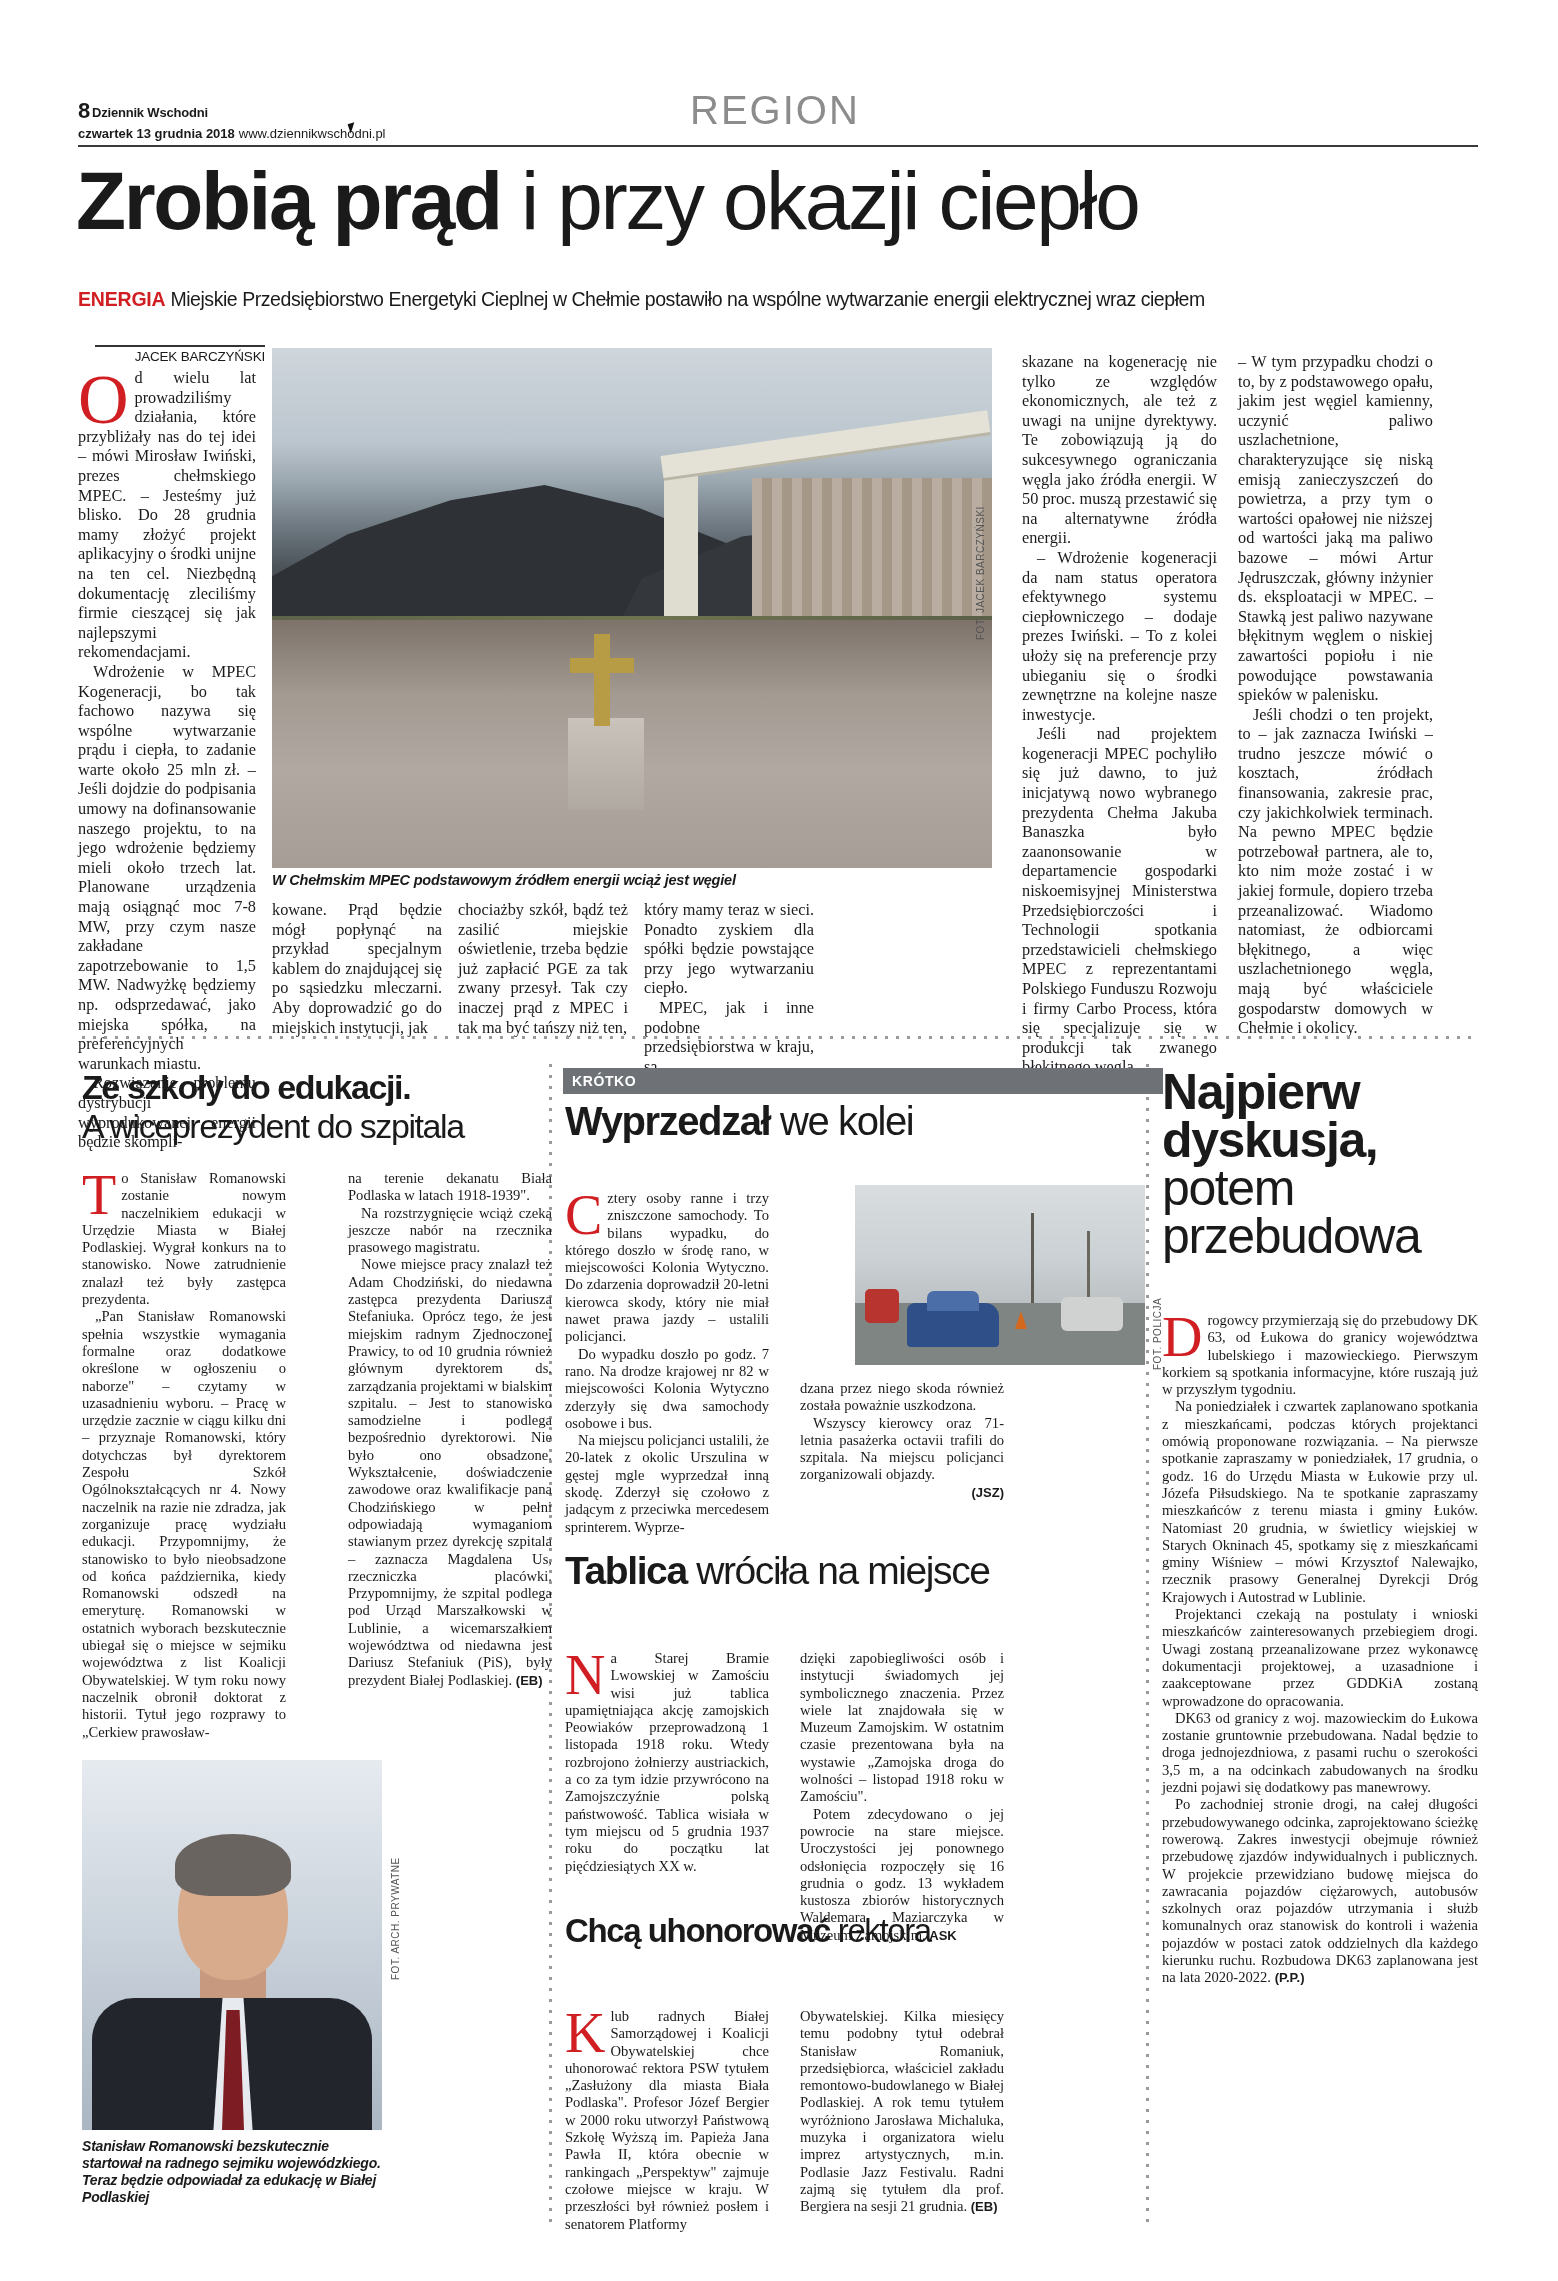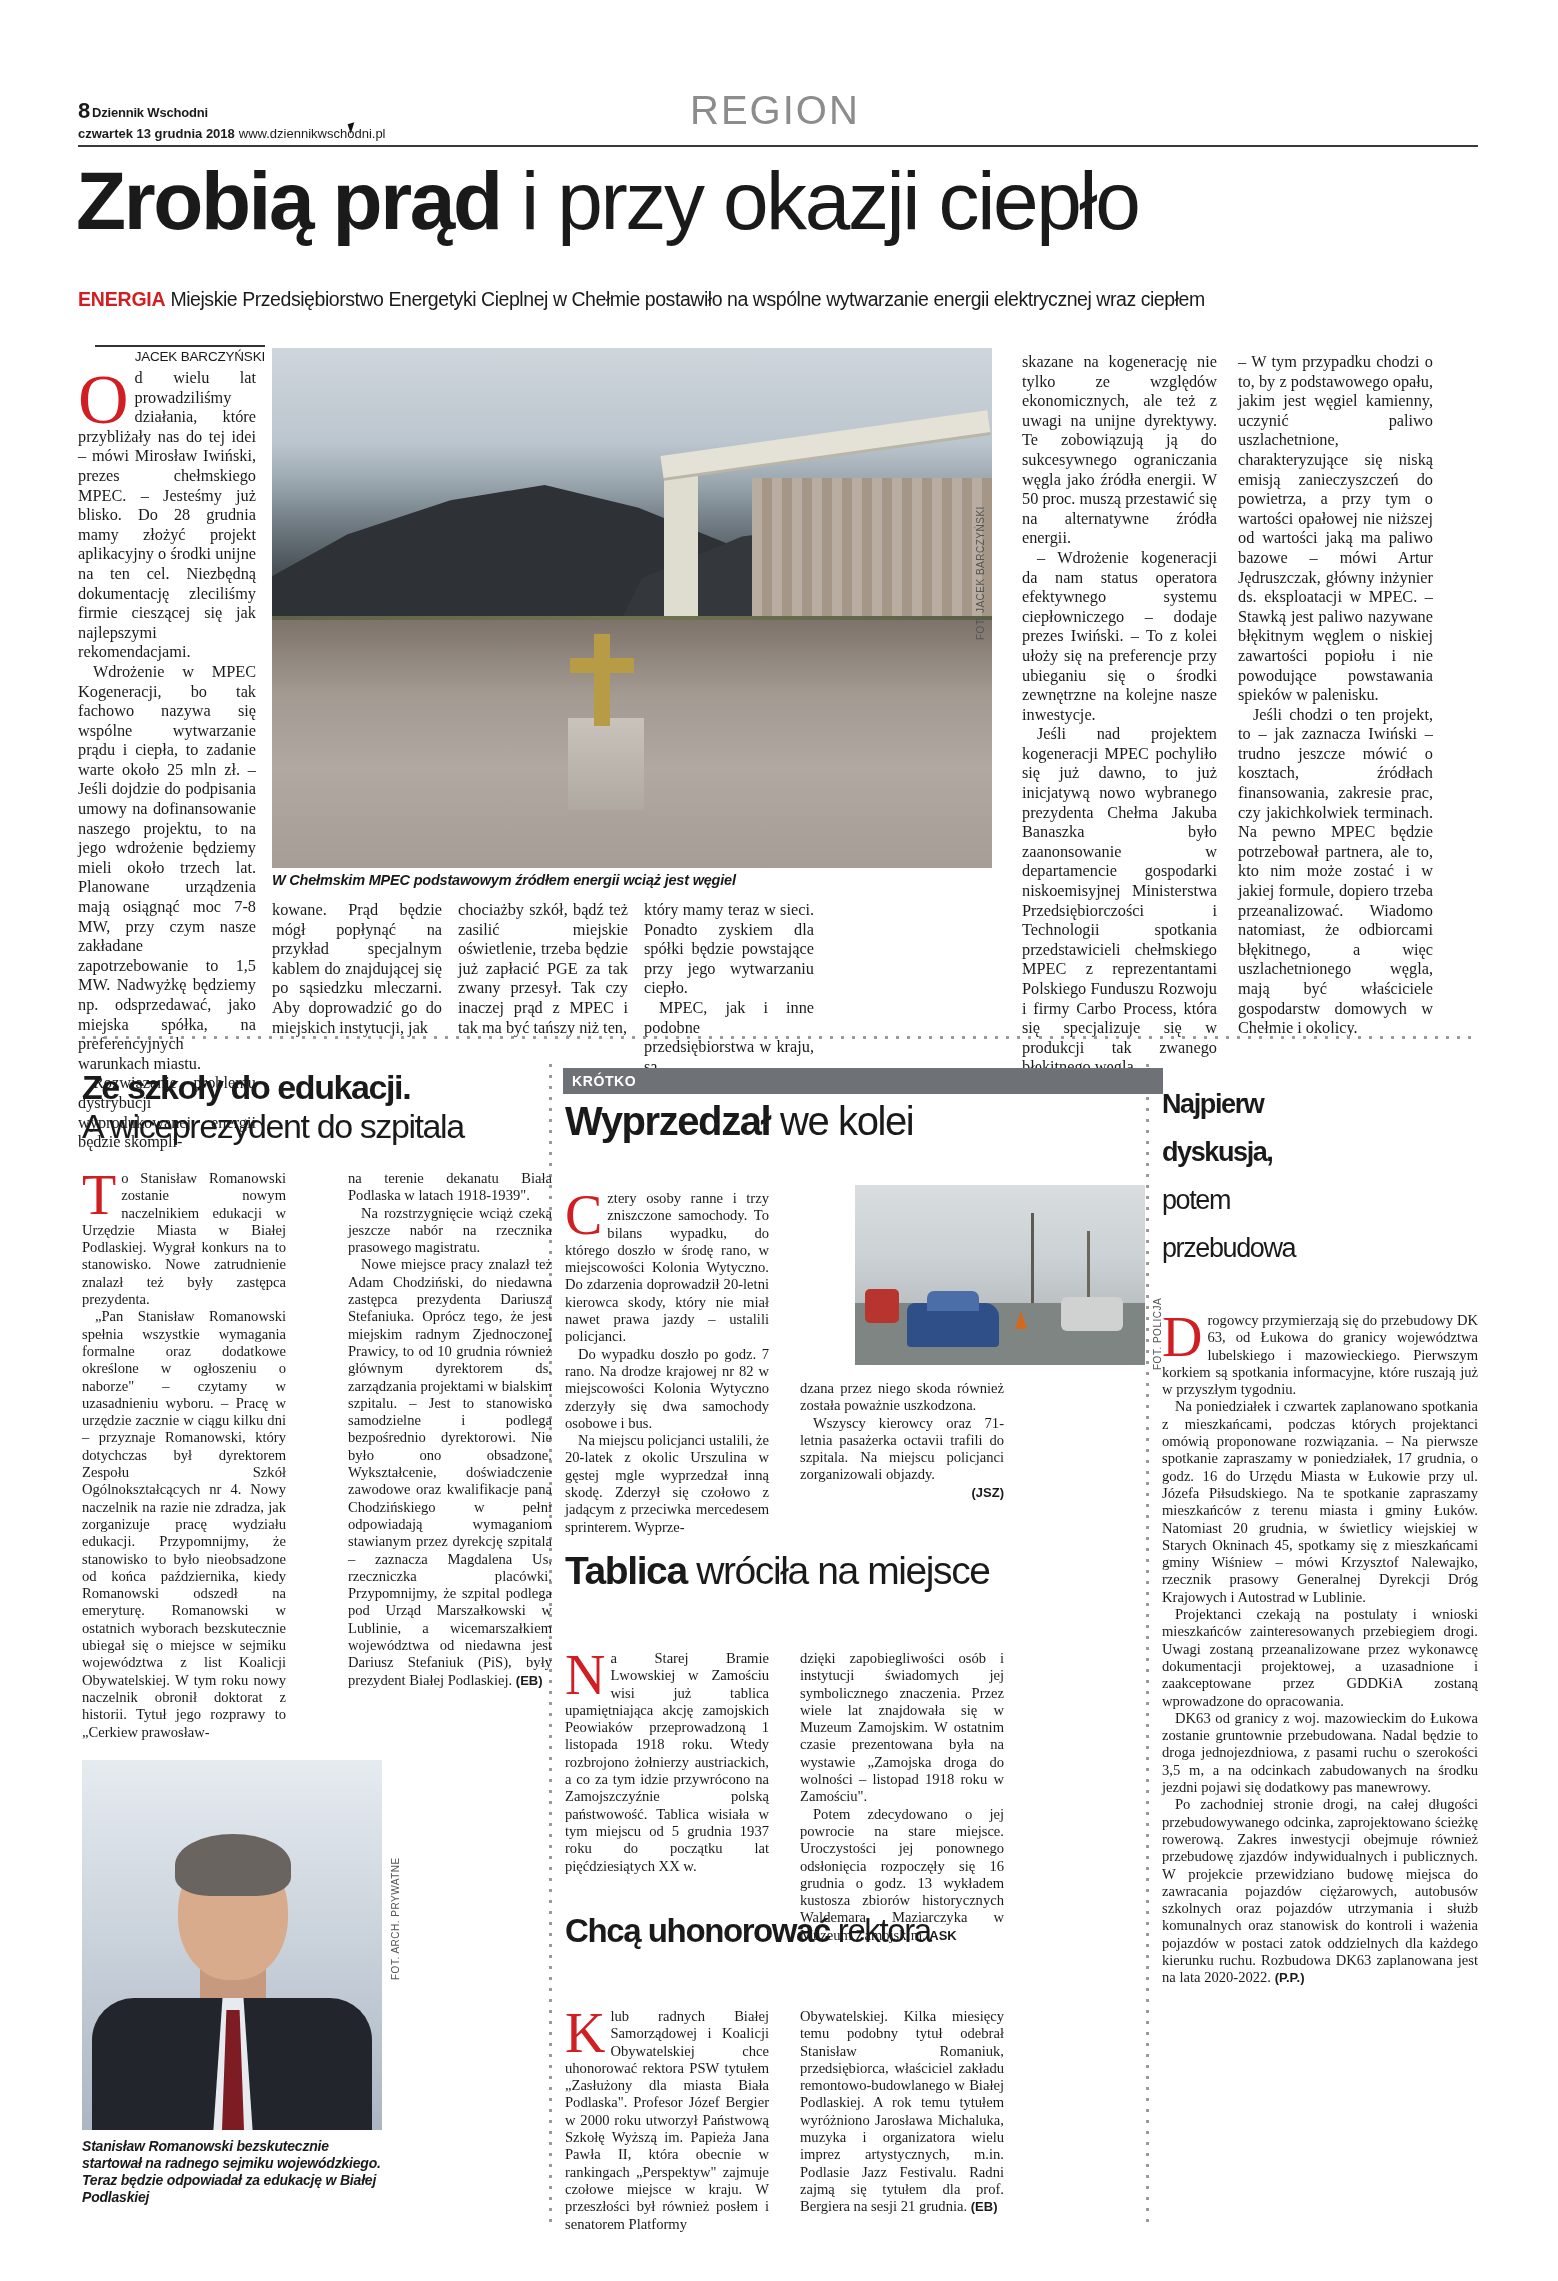--- a/index.html
+++ b/index.html
@@ -115,21 +115,21 @@
     font-family:"Liberation Sans", sans-serif;
     color:#1a1a1a; letter-spacing:-1.4px;
   }
   .sec-head b { font-weight:bold; }
   .sec-head .light { font-weight:300; }
 
   #h-edu { left:82px; top:1068px; width:450px; font-size:34px; line-height:39px; }
   #h-mgla { left:565px; top:1098px; width:600px; font-size:40px; line-height:46px; }
   #h-tab  { left:565px; top:1548px; width:600px; font-size:39px; line-height:46px; }
   #h-rekt { left:565px; top:1908px; width:600px; font-size:33px; line-height:46px; }
-  #h-naj  { left:1162px; top:1068px; width:300px; font-size:27px; line-height:48px;margin-top:12px; }
+  #h-naj  { left:1162px; top:1068px; width:300px; font-size:50px; line-height:48px; }
 
   .krotko {
     position:absolute; left:563px; top:1068px; width:600px; height:26px;
     background:#6e7277;
   }
   .krotko span {
     font-family:"Liberation Sans", sans-serif; font-weight:bold; color:#fff;
     font-size:14px; letter-spacing:.6px; line-height:26px; padding-left:9px;
   }
 

